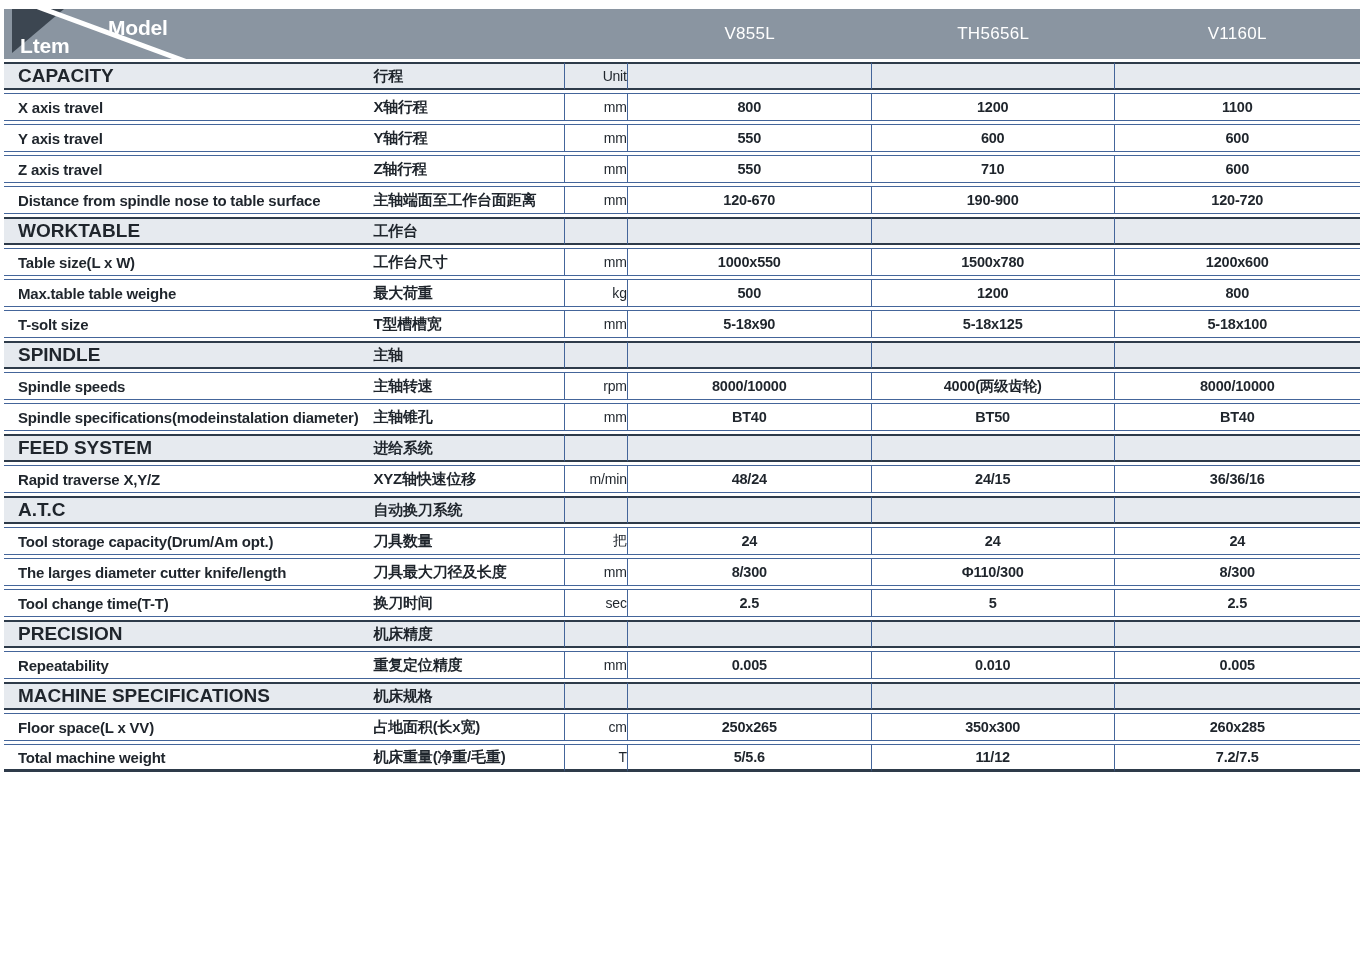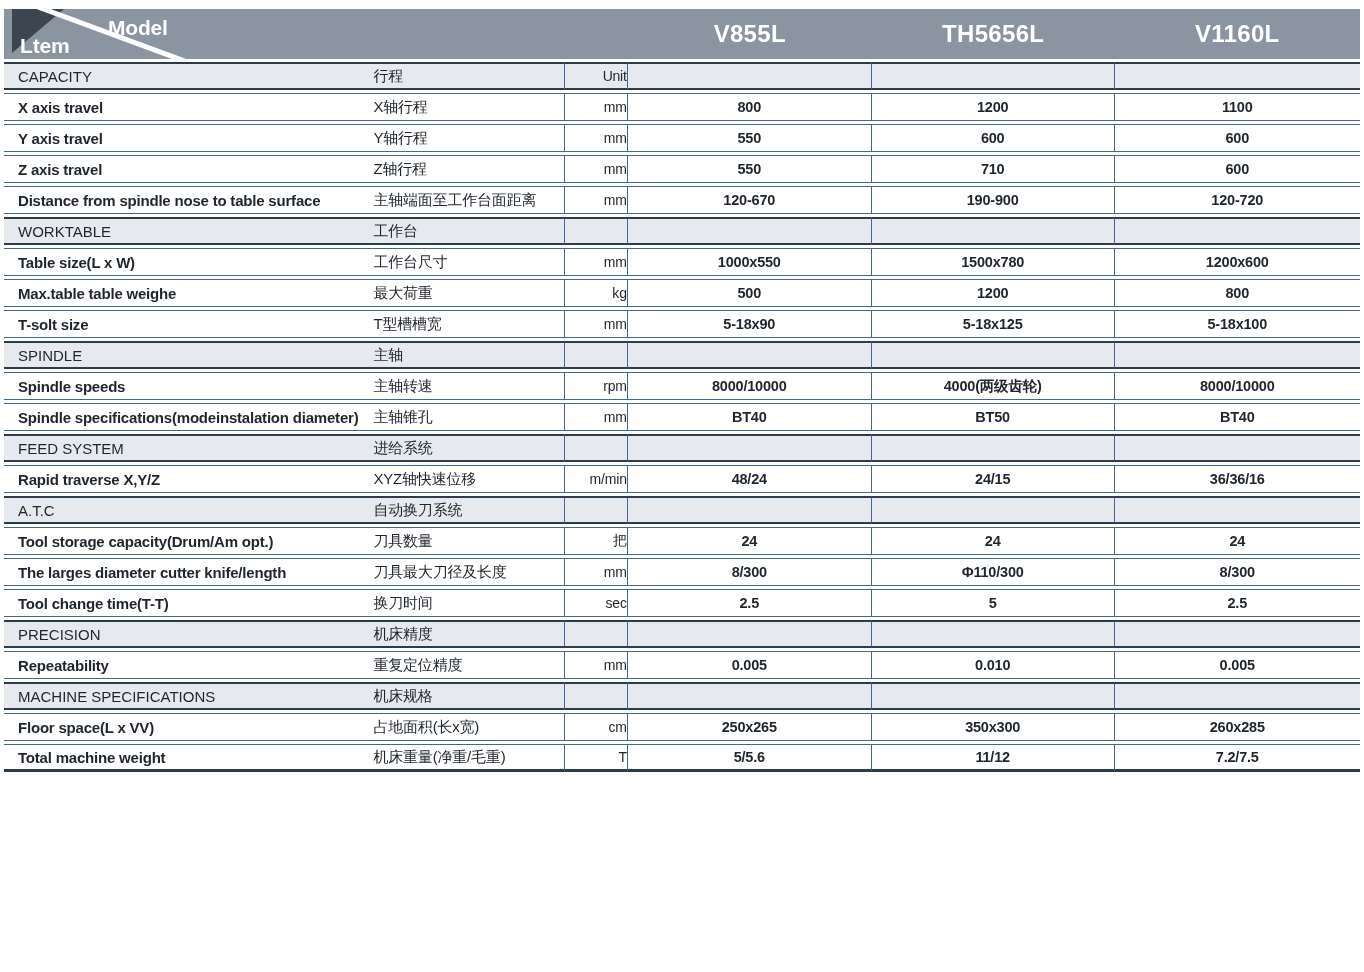--- a/index.html
+++ b/index.html
@@ -18,41 +18,41 @@
     border-collapse:separate;border-spacing:0 3px;
   }
   
   tr.head td{
     background:var(--header-bg);height:50px;border:none;
     color:var(--header-text);vertical-align:middle;margin-left:18px;
   }
   td.corner-cell{position:relative;padding:0;}
   td.corner-cell svg{position:absolute;left:0;top:0;height:100%;}
   td.model-cell{
-    text-align:center;font-weight:700;font-size:24px;letter-spacing:.3px;
+    text-align:center;font-weight:400;font-size:17px;letter-spacing:.3px;
   }
   
   td{height:28px;vertical-align:middle;font-size:15px;letter-spacing:-0.2px;}
   td.c-en{padding-left:14px;font-weight:700;}
-  td.c-zh{padding-left:2px;font-weight:400;}
+  td.c-zh{padding-left:2px;font-weight:700;}
   td.c-unit{text-align:right;font-weight:400;font-size:14px;}
   td.c-val{text-align:center;font-weight:700;font-size:14.5px;}
   
   tr.data td{
     border-top:1.5px solid var(--row-border);
     border-bottom:1.5px solid var(--row-border);
     background:#fff;
   }
   
   tr.section td{
     background:var(--section-bg);
     border-top:2px solid var(--section-border);
     border-bottom:2px solid var(--section-border);
   }
-  tr.section td.c-en{font-size:15px;font-weight:400;letter-spacing:0;}
+  tr.section td.c-en{font-size:19px;font-weight:700;letter-spacing:0;}
   
   tr.data td.c-unit, tr.section td.c-unit{
     border-left:1.5px solid var(--row-border);
     border-right:1.5px solid var(--row-border);
   }
   tr.data td.v0, tr.data td.v1, tr.section td.v0, tr.section td.v1{
     border-right:1.5px solid var(--row-border);
   }
   
   tbody tr:last-child td{border-bottom:3px solid var(--section-border);}

